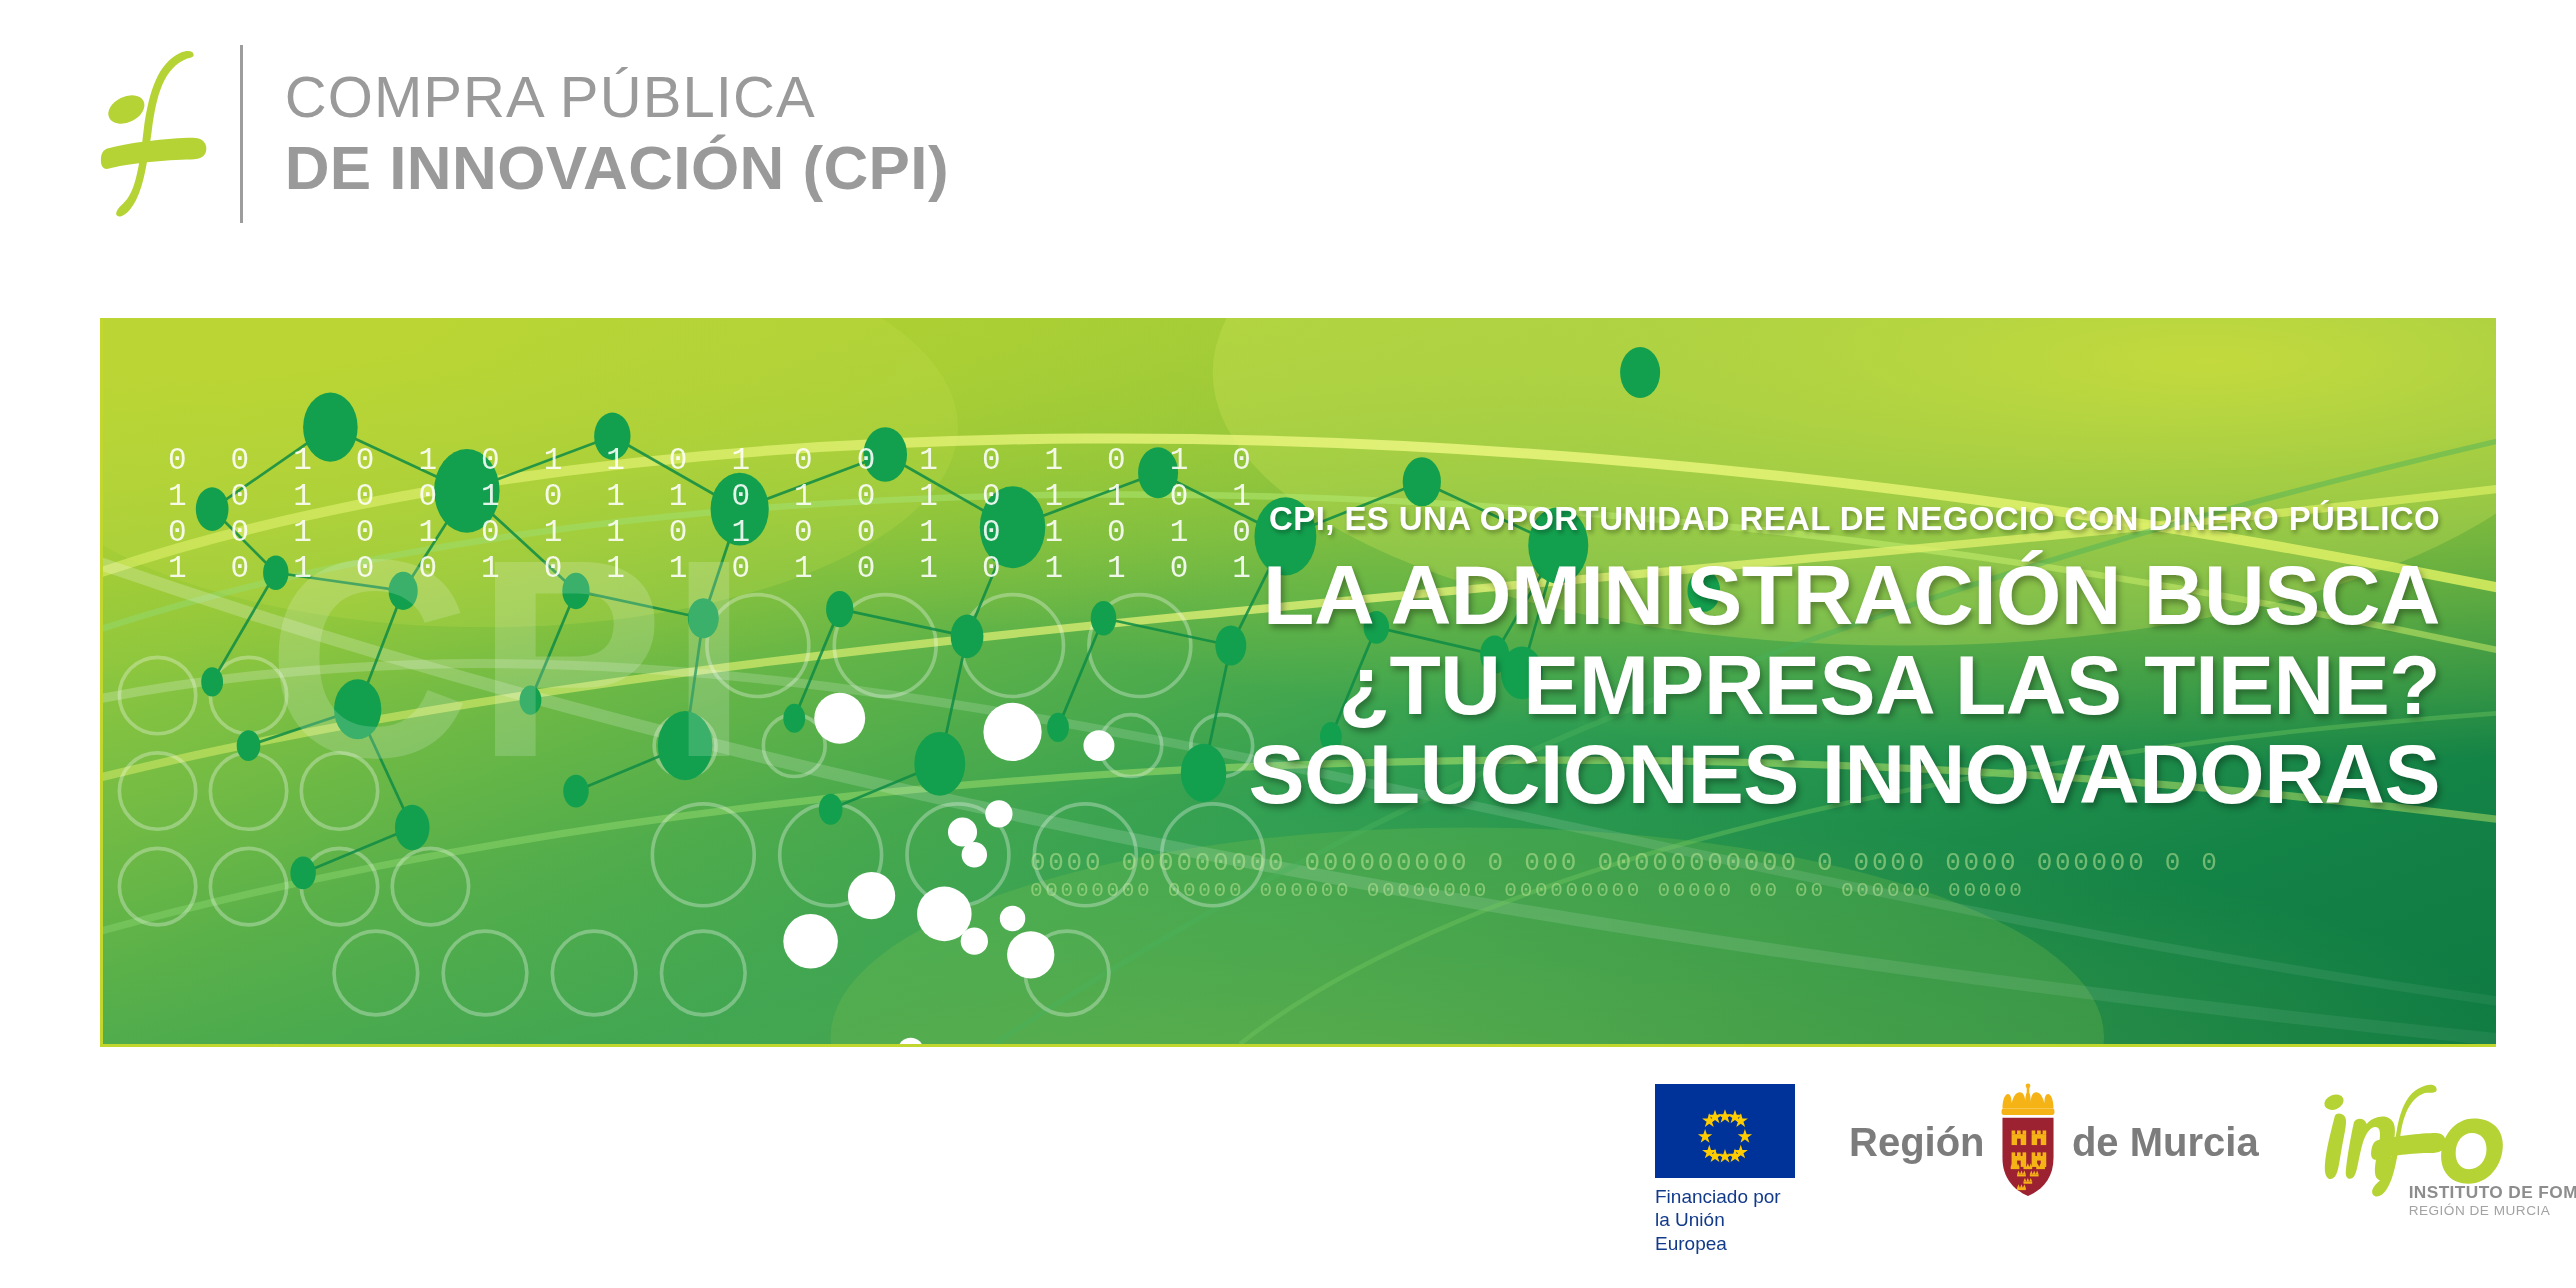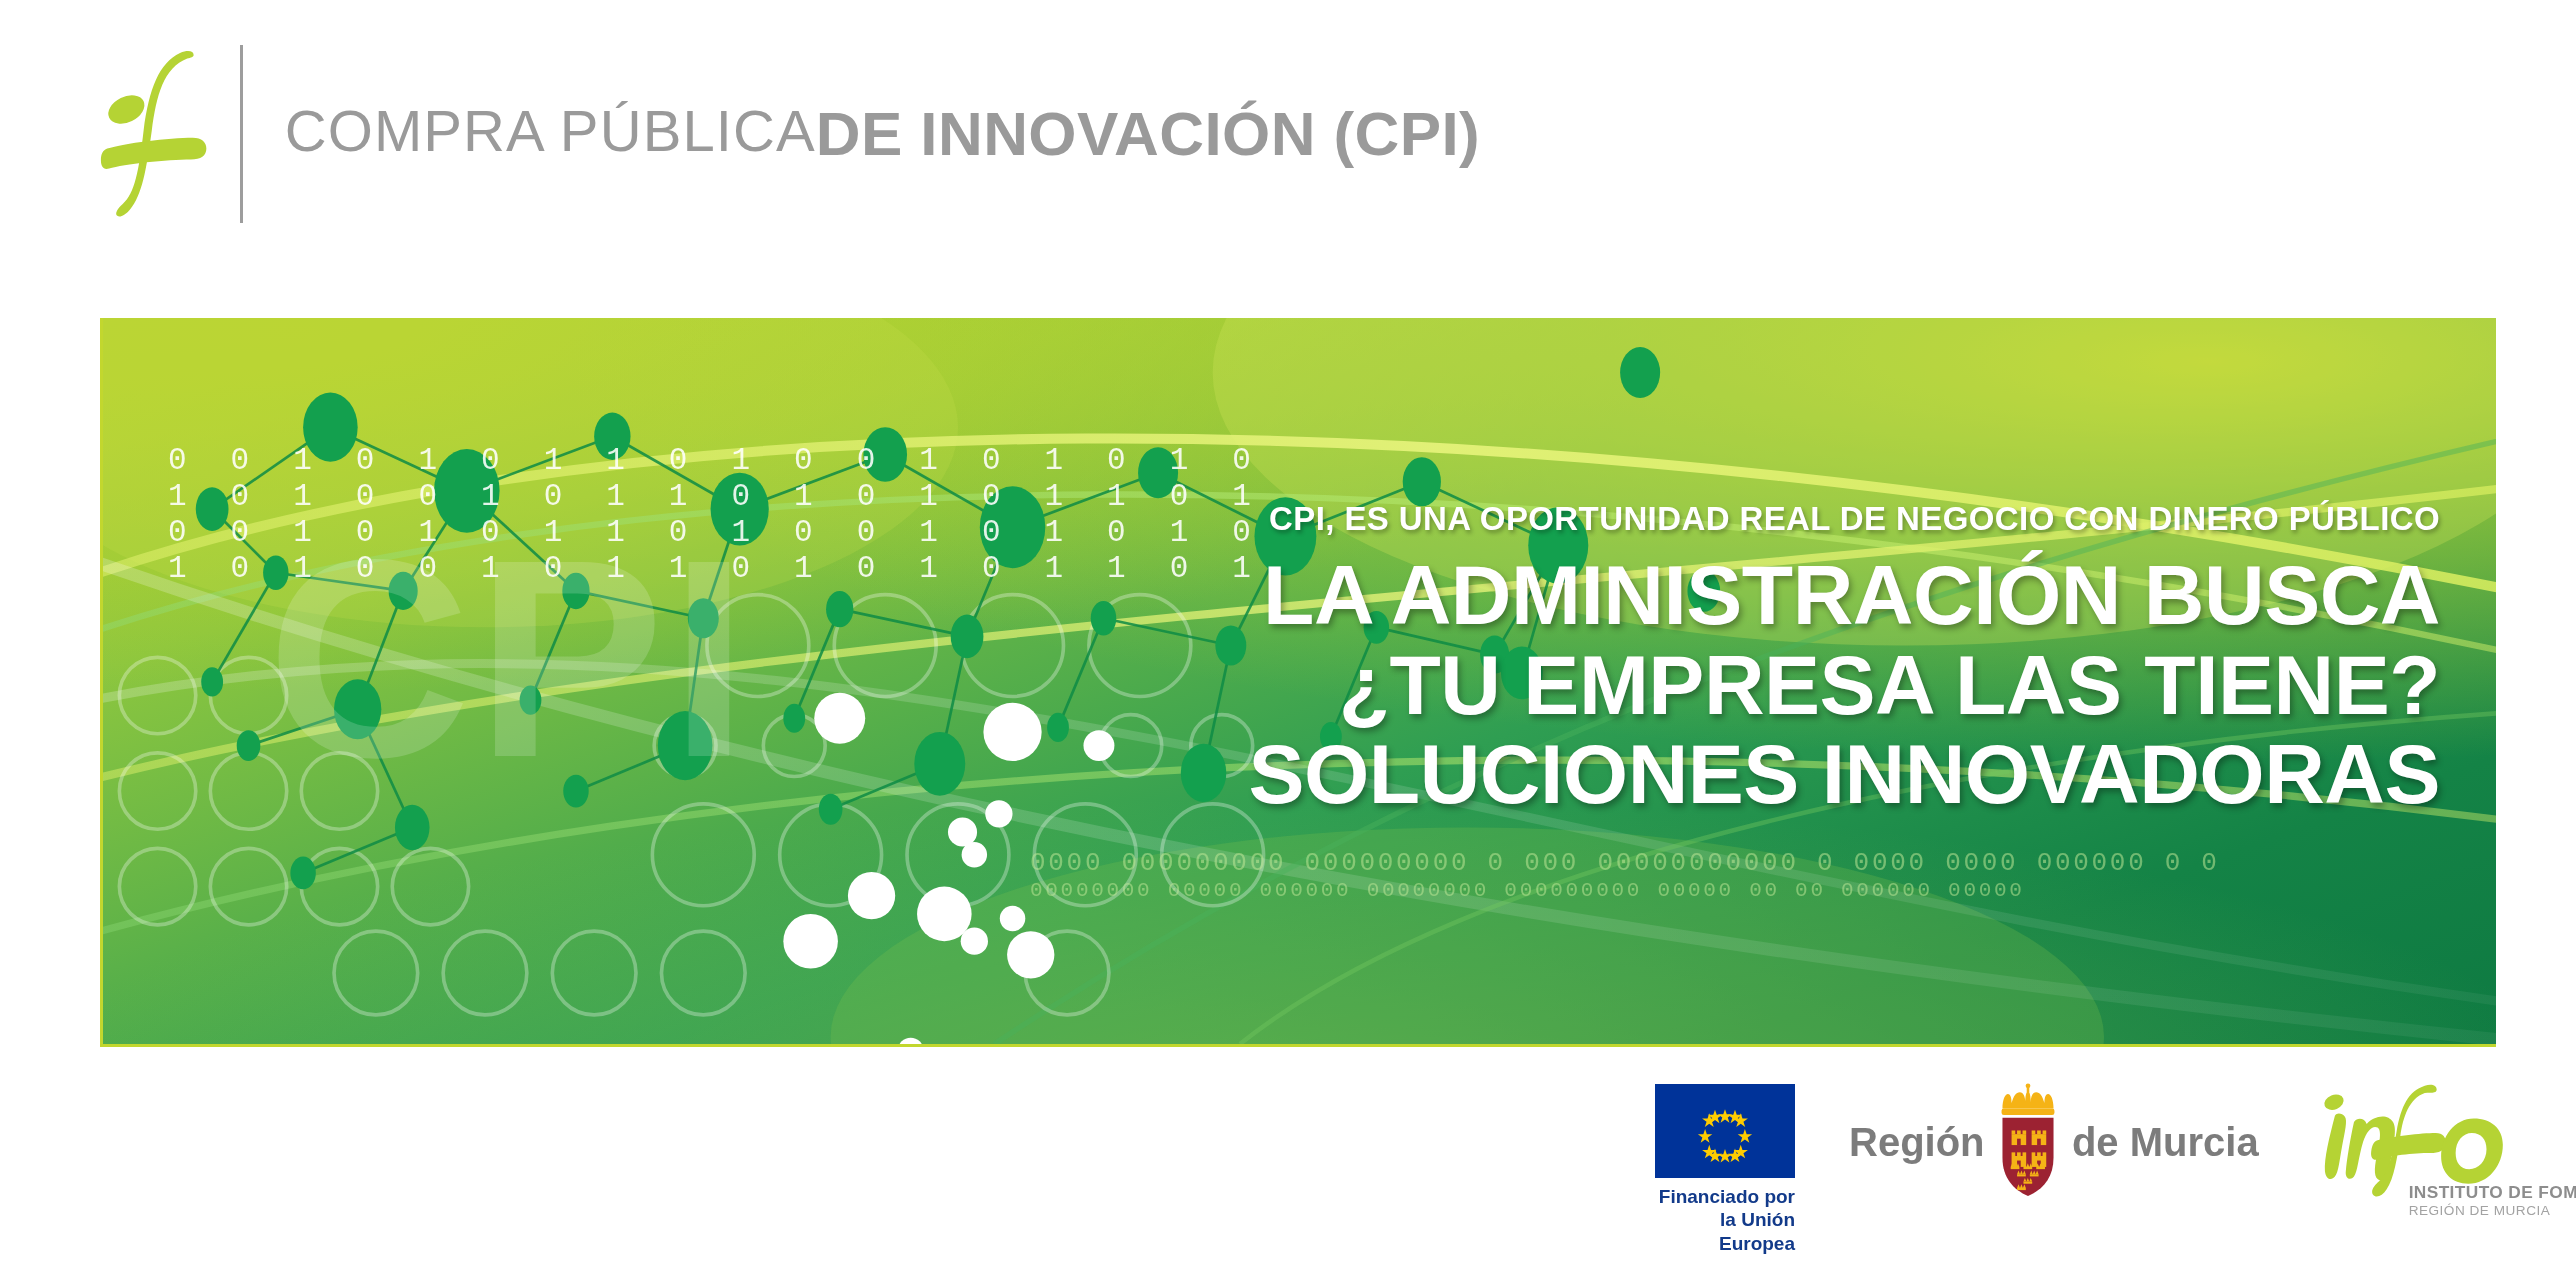--- a/index.html
+++ b/index.html
@@ -39,21 +39,21 @@
 
   .brand-divider {
     width: 2.7px;
     height: 178px;
     background: #9d9d9d;
     margin-left: 20px;
     margin-right: 42px;
     flex: 0 0 auto;
   }
 
-  .brand-text { display: flex; flex-direction: row; justify-content: center; }
+  .brand-text { display: flex; flex-direction: column; justify-content: center; }
 
   .brand-line1 {
     font-size: 58px;
     font-weight: 400;
     letter-spacing: 1.1px;
     color: #9a9a9a;
     line-height: 1.18;
     white-space: nowrap;
   }
   .brand-line2 {
@@ -172,24 +172,24 @@
 
   .eu-logo { width: 145px; flex: 0 0 auto; }
   .eu-flag {
     width: 140px; height: 94px;
     background: #003399;
     position: relative;
   }
   .eu-caption {
     margin-top: 7.3px;
     font-size: 19px;
-    font-weight: 700;
+    font-weight: 400;
     line-height: 1.22;
     color: #123a8a;
-    text-align: right;
+    text-align: left;
     width: 140px;
   }
 
   .murcia-logo {
     margin-left: 49px;
     display: flex;
     align-items: center;
     height: 115px;
     flex: 0 0 auto;
   }

